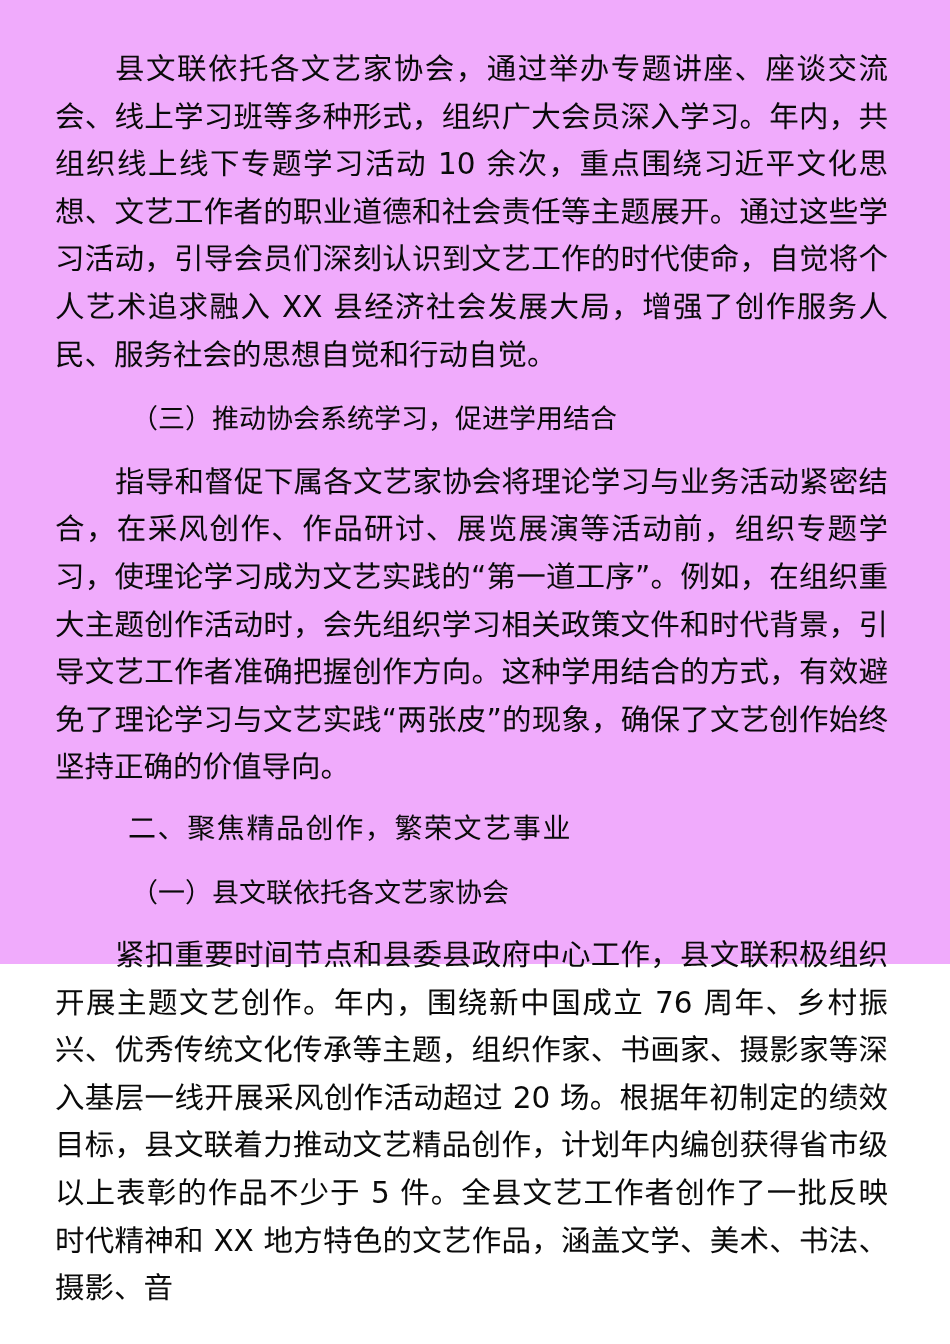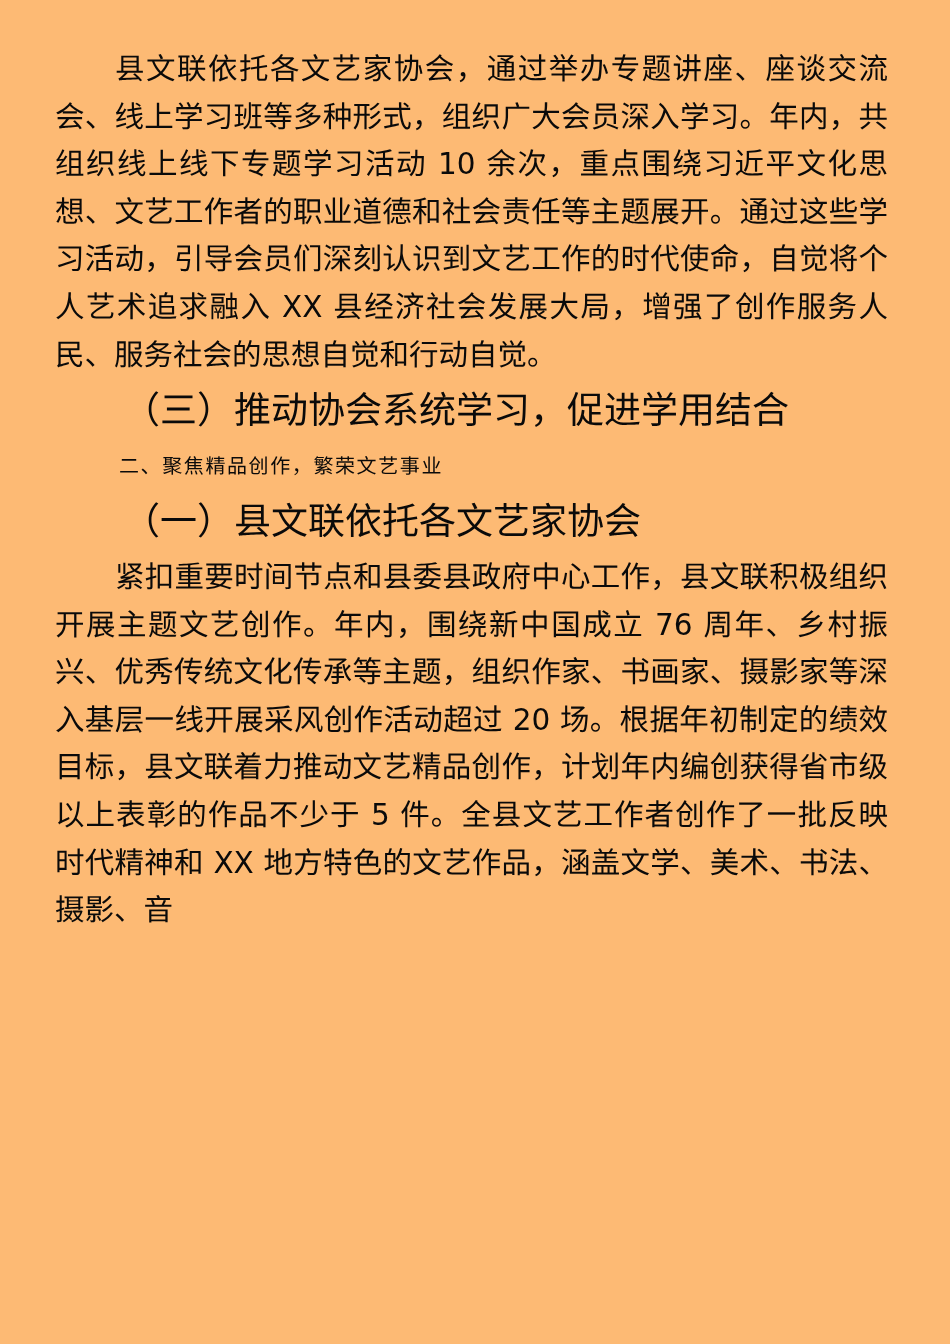--- a/index.html
+++ b/index.html
@@ -14,22 +14,22 @@
     height: 1344px;
     overflow: hidden;
     font-family: "DejaVu Sans", "Liberation Sans", sans-serif;
     color: #000000;
     -webkit-font-smoothing: antialiased;
   }
 
   .page {
     position: relative;
     width: 950px;
-    height: 1344px;
-    background: #fdba74;
+    height: 964px;
+    background: #f0abfc;
     box-sizing: border-box;
     padding: 46px 62px 0 55px;
   }
 
   .doc-body {
     width: 833px;
   }
 
   
   p.para {
@@ -42,57 +42,58 @@
     text-indent: 60px;
     text-align: justify;
     text-justify: inter-ideograph;
     color: #0a0a0a;
     font-weight: 400;
     word-break: break-all;
   }
 
   
   p.sub-heading {
-    margin: 8px;
+    margin: 16px;
     padding: 0;
     font-family: "DejaVu Sans", "Liberation Sans", sans-serif;
-    font-size: 37px;
+    font-size: 27px;
     line-height: 47.6px;
     text-indent: 60px;
     text-align: left;
     color: #0a0a0a;
     font-weight: 400;
     white-space: nowrap;
   }
 
   
   p.main-heading {
-    margin: 4px;
+    margin: 13px;
     padding: 0;
     font-family: "DejaVu Serif", "Liberation Serif", serif;
-    font-size: 20px;
+    font-size: 28px;
     line-height: 47.6px;
     letter-spacing: 1.6px;
     text-indent: 60px;
     text-align: left;
     color: #0a0a0a;
     font-weight: 400;
     white-space: nowrap;
   }
 </style>
 </head>
 <body>
 
 <div class="page">
   <div class="doc-body">
 
     <p class="para">县文联依托各文艺家协会，通过举办专题讲座、座谈交流会、线上学习班等多种形式，组织广大会员深入学习。年内，共组织线上线下专题学习活动 10 余次，重点围绕习近平文化思想、文艺工作者的职业道德和社会责任等主题展开。通过这些学习活动，引导会员们深刻认识到文艺工作的时代使命，自觉将个人艺术追求融入 XX 县经济社会发展大局，增强了创作服务人民、服务社会的思想自觉和行动自觉。</p>
 
     <p class="sub-heading">（三）推动协会系统学习，促进学用结合</p>
 
+    <p class="para">指导和督促下属各文艺家协会将理论学习与业务活动紧密结合，在采风创作、作品研讨、展览展演等活动前，组织专题学习，使理论学习成为文艺实践的“第一道工序”。例如，在组织重大主题创作活动时，会先组织学习相关政策文件和时代背景，引导文艺工作者准确把握创作方向。这种学用结合的方式，有效避免了理论学习与文艺实践“两张皮”的现象，确保了文艺创作始终坚持正确的价值导向。</p>
 
     <p class="main-heading">二、聚焦精品创作，繁荣文艺事业</p>
 
 
     <p class="sub-heading">（一）县文联依托各文艺家协会</p>
 
     <p class="para">紧扣重要时间节点和县委县政府中心工作，县文联积极组织开展主题文艺创作。年内，围绕新中国成立 76 周年、乡村振兴、优秀传统文化传承等主题，组织作家、书画家、摄影家等深入基层一线开展采风创作活动超过 20 场。根据年初制定的绩效目标，县文联着力推动文艺精品创作，计划年内编创获得省市级以上表彰的作品不少于 5 件。全县文艺工作者创作了一批反映时代精神和 XX 地方特色的文艺作品，涵盖文学、美术、书法、摄影、音</p>
 
   </div>
 </div>

